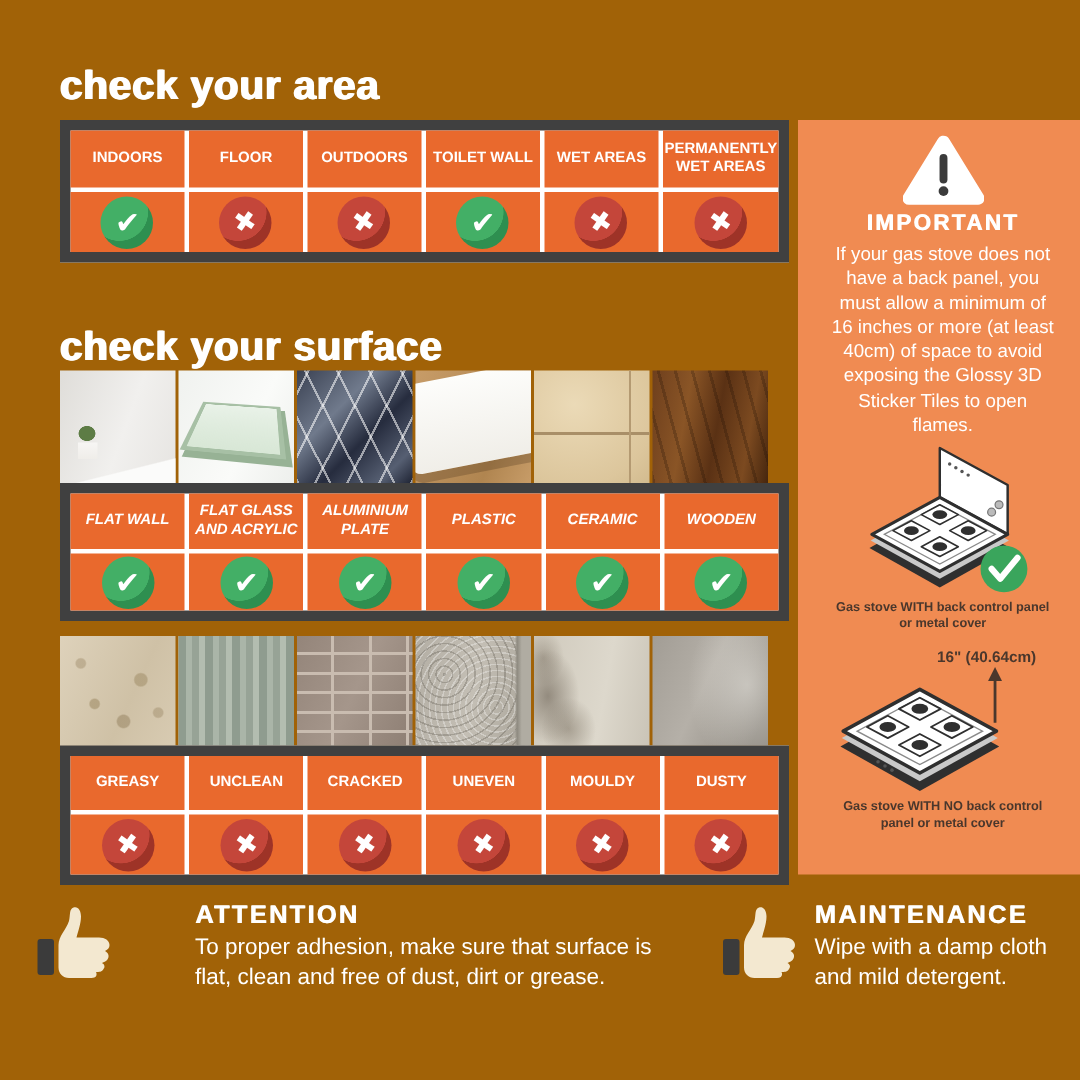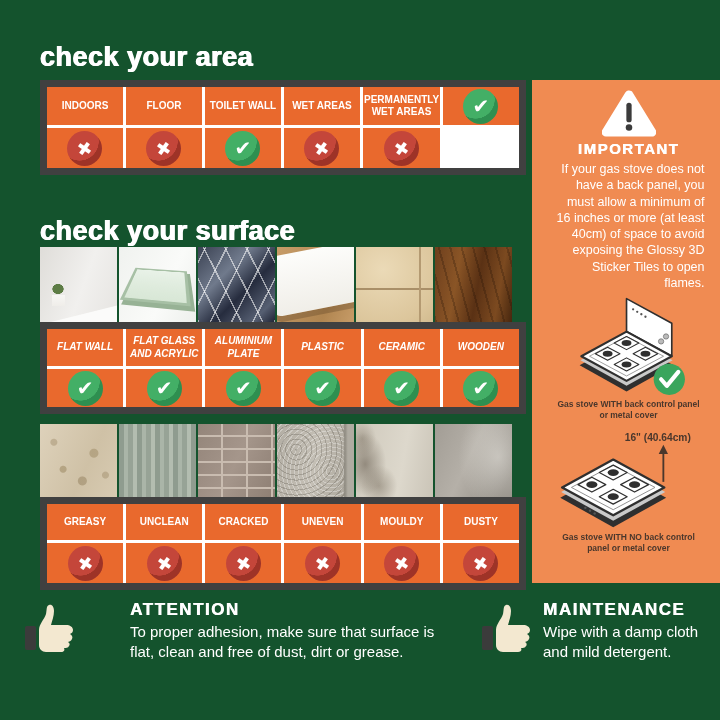--- a/index.html
+++ b/index.html
@@ -1,17 +1,17 @@
 <!DOCTYPE html>
 <html><head>
 <meta charset="utf-8">
 <style>
   html,body{margin:0;padding:0;}
   body{font-family:"Liberation Sans",sans-serif;}
-  .canvas{position:relative;width:720px;height:720px;background:#14532d;overflow:hidden;}
+  .canvas{position:relative;width:720px;height:720px;background:#a16207;overflow:hidden;}
 
   
   .heading{position:absolute;color:#fff;font-weight:bold;font-size:27px;letter-spacing:.5px;
            text-shadow:.6px 0 0 #fff,-.6px 0 0 #fff;}
   .h-area{left:40px;top:42px;}
   .h-surface{left:40px;top:204px;margin-top:12px;}
 
   
   .tbl{position:absolute;left:40px;width:472px;display:grid;grid-template-columns:repeat(6,1fr);
        gap:3px;background:#fff;border:7px solid #404040;}
@@ -87,21 +87,21 @@
   .ph-dusty{background:
     radial-gradient(ellipse 55px 75px at 82% 45%,rgba(232,230,224,.55),transparent 72%),
     linear-gradient(115deg,#A29D95,#B5B0A8 45%,#918C84 90%);}
 
   
   .panel{position:absolute;left:532px;top:80px;width:193px;height:503px;background:#F08B52;
          display:flex;flex-direction:column;align-items:center;overflow:hidden;padding:0;}
   .panel .tri{margin-top:9px;}
   .panel-title{color:#fff;font-weight:bold;font-size:15px;letter-spacing:1.5px;margin-top:3px;
                text-shadow:.5px 0 0 #fff;}
-  .panel-body{color:#fff;font-size:12.5px;line-height:1.3;text-align:right;width:152px;margin-top:4px;}
+  .panel-body{color:#fff;font-size:12.5px;line-height:1.3;text-align:center;width:152px;margin-top:4px;}
   .stove-caption{color:#4A372C;font-weight:bold;font-size:8.5px;line-height:1.3;text-align:center;
                  width:150px;}
 
   
   .note{position:absolute;display:flex;align-items:flex-start;}
   .note-attention{left:24px;top:600px;width:430px;gap:44px;}
   .note-maintenance{left:481px;top:600px;width:238px;}
   .note svg{flex:0 0 auto;margin-top:2px;}
   .note-text{margin-left:10px;}
   .note-title{color:#fff;font-weight:bold;font-size:17px;letter-spacing:1.5px;
@@ -110,20 +110,21 @@
 </style>
 </head>
 <body>
 
 <div class="canvas">
 
   <div class="heading h-area">check your area</div>
   <div class="tbl area-tbl">
     <div class="cell head">INDOORS</div>
     <div class="cell head">FLOOR</div>
+    <div class="cell head">OUTDOORS</div>
     <div class="cell head">TOILET WALL</div>
     <div class="cell head">WET AREAS</div>
     <div class="cell head">PERMANENTLY WET AREAS</div>
     <div class="cell">
         <span class="mark mark-yes"></span>
       </div>
     <div class="cell">
         <span class="mark mark-no"></span>
       </div>
     <div class="cell">

